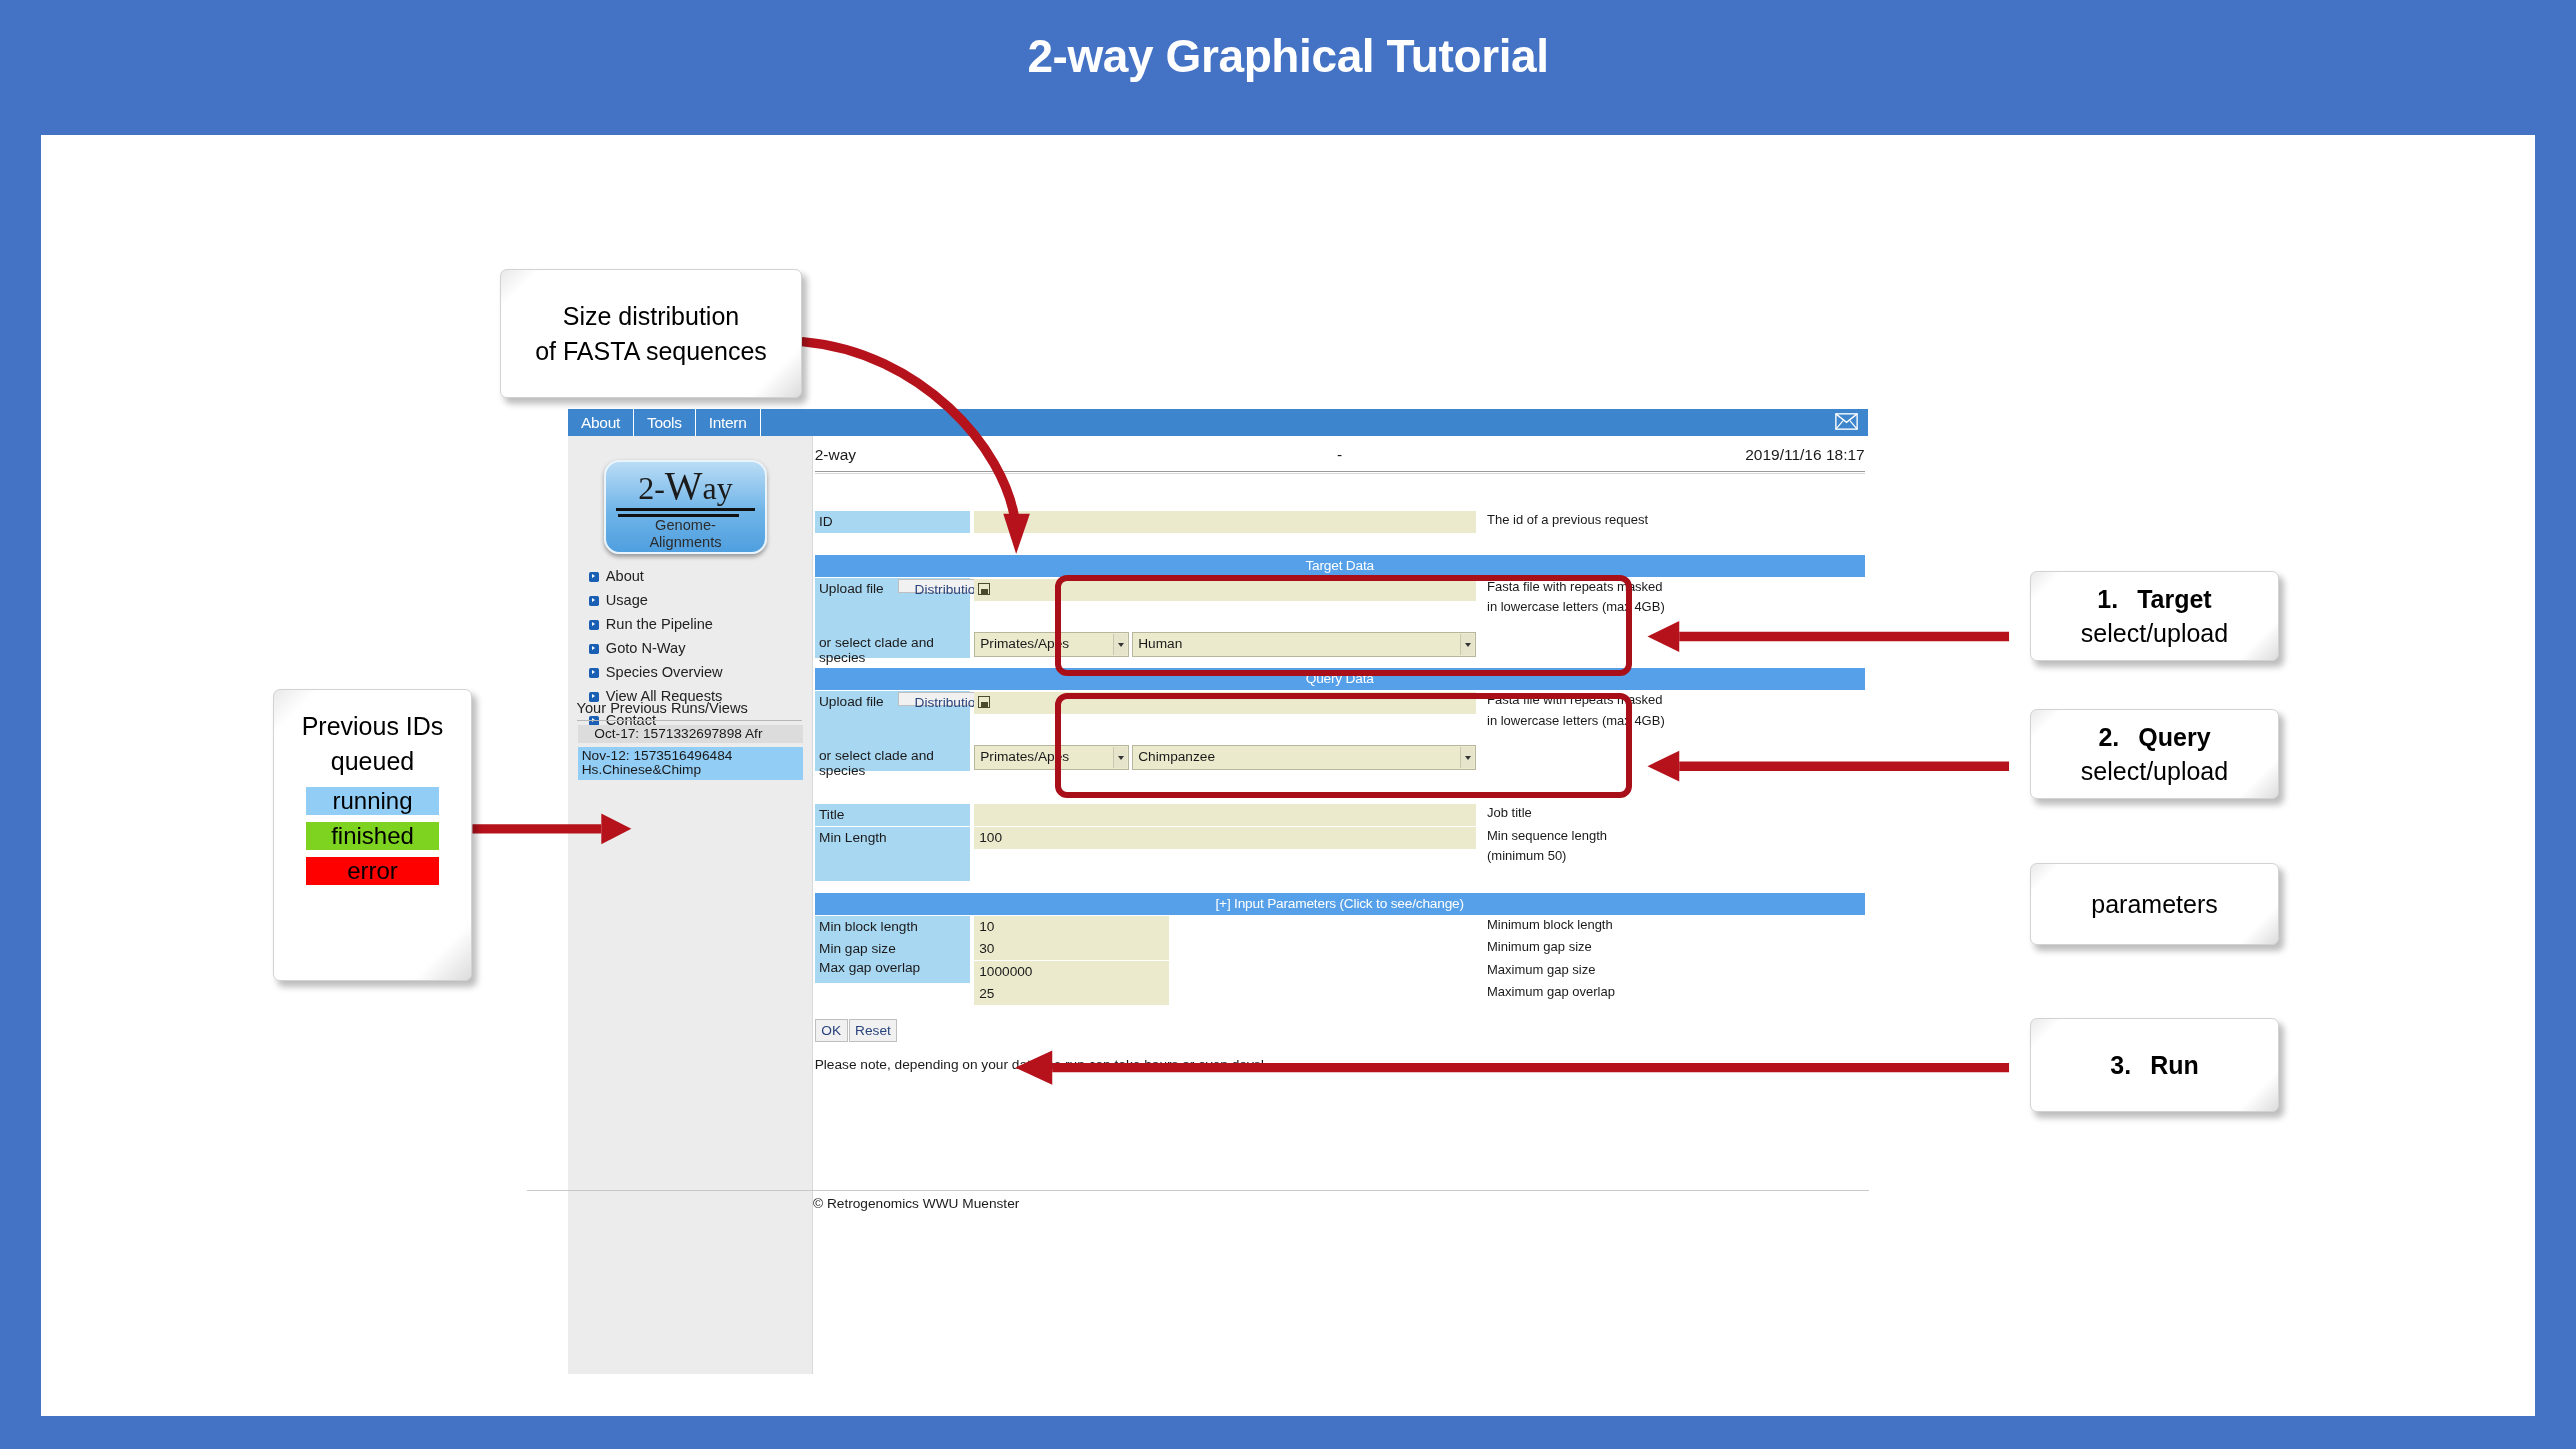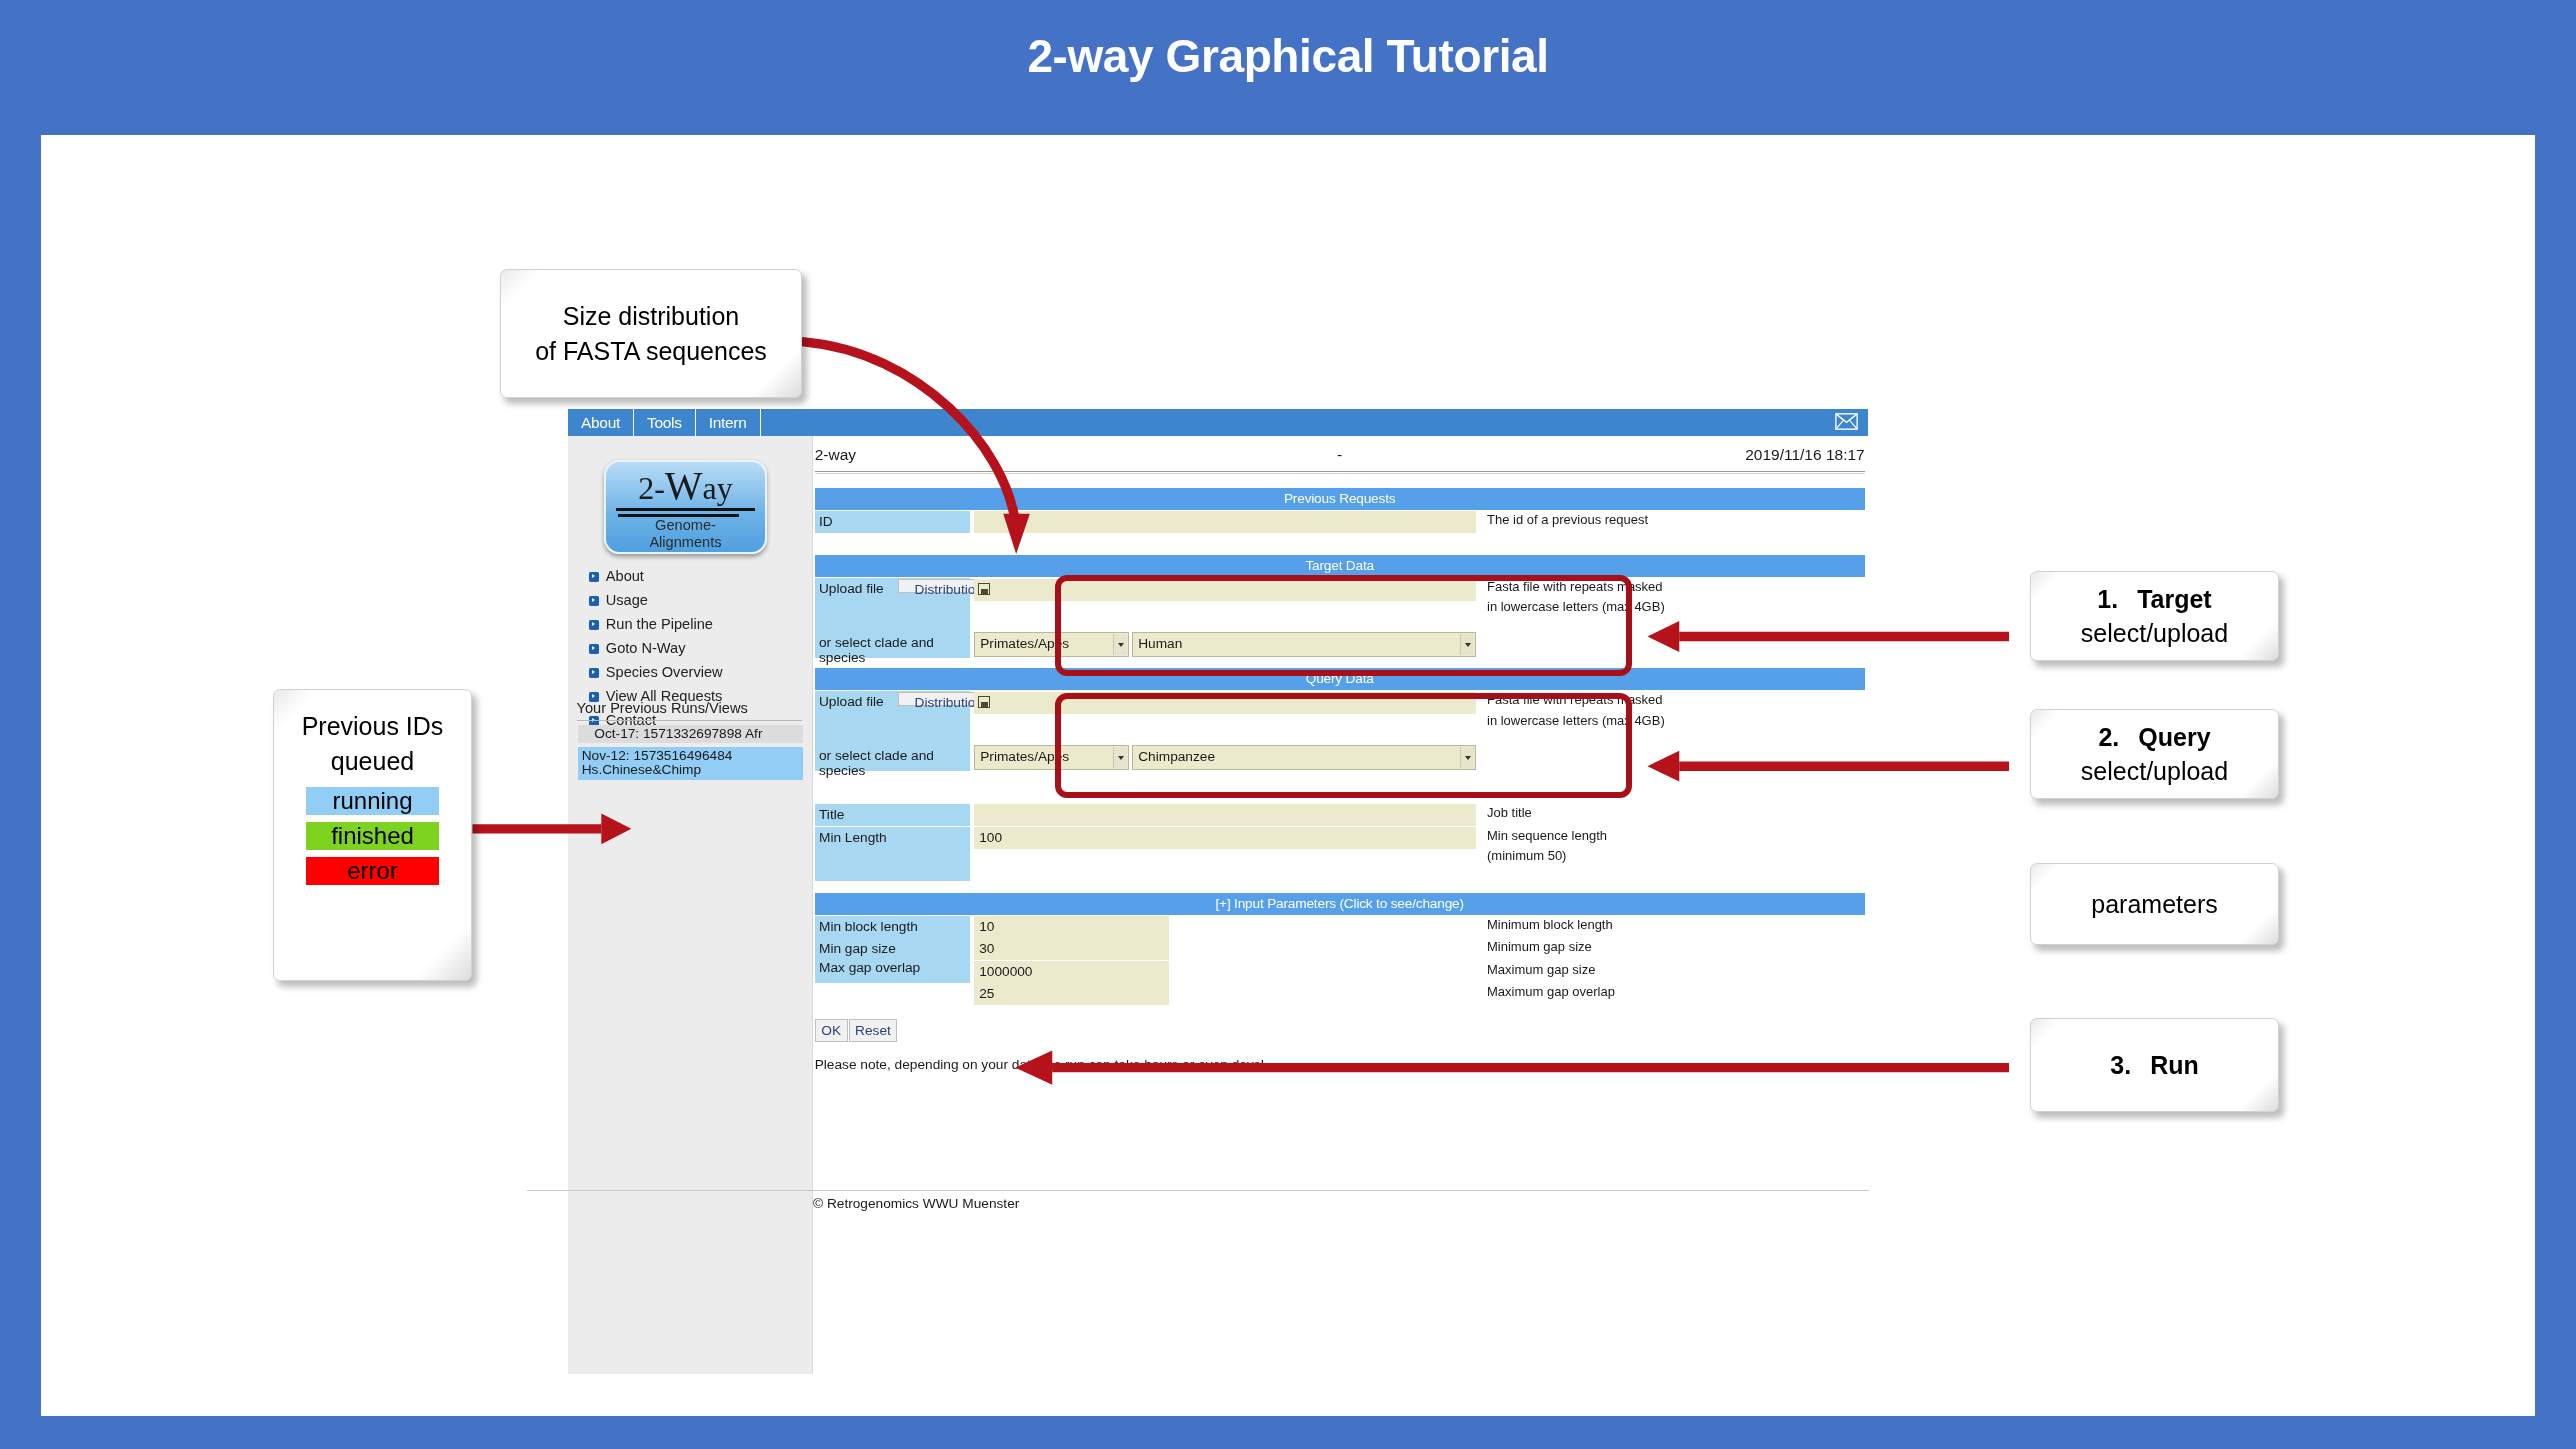--- a/index.html
+++ b/index.html
@@ -263,21 +263,20 @@
 
     <div class="content">
 
       <div class="ctx-row">
         <span class="lft">2-way</span>
         <span class="mid">-</span>
         <span class="rgt">2019/11/16 18:17</span>
       </div>
       <div class="ctx-rule"></div>
 
-      <div class="sect-head" style="top:52px">Previous Requests</div>
       <div class="lbl" style="top:75px;height:22px">ID</div>
       <div class="fld" style="left:161px;top:75px;width:502px"></div>
       <div class="hint" style="left:674px;top:76px">The id of a previous request</div>
 
       <div class="sect-head" style="top:119px">Target Data</div>
       <div class="lbl" style="top:142px;height:54px">Upload file</div>
       <div class="distbtn" style="left:85px;top:143px">Distribution</div>
       <div class="fld" style="left:161px;top:143px;width:502px"></div>
       <div class="diskicon" style="left:165px;top:147px"></div>
       <div class="hint" style="left:674px;top:143px">Fasta file with repeats masked</div>

